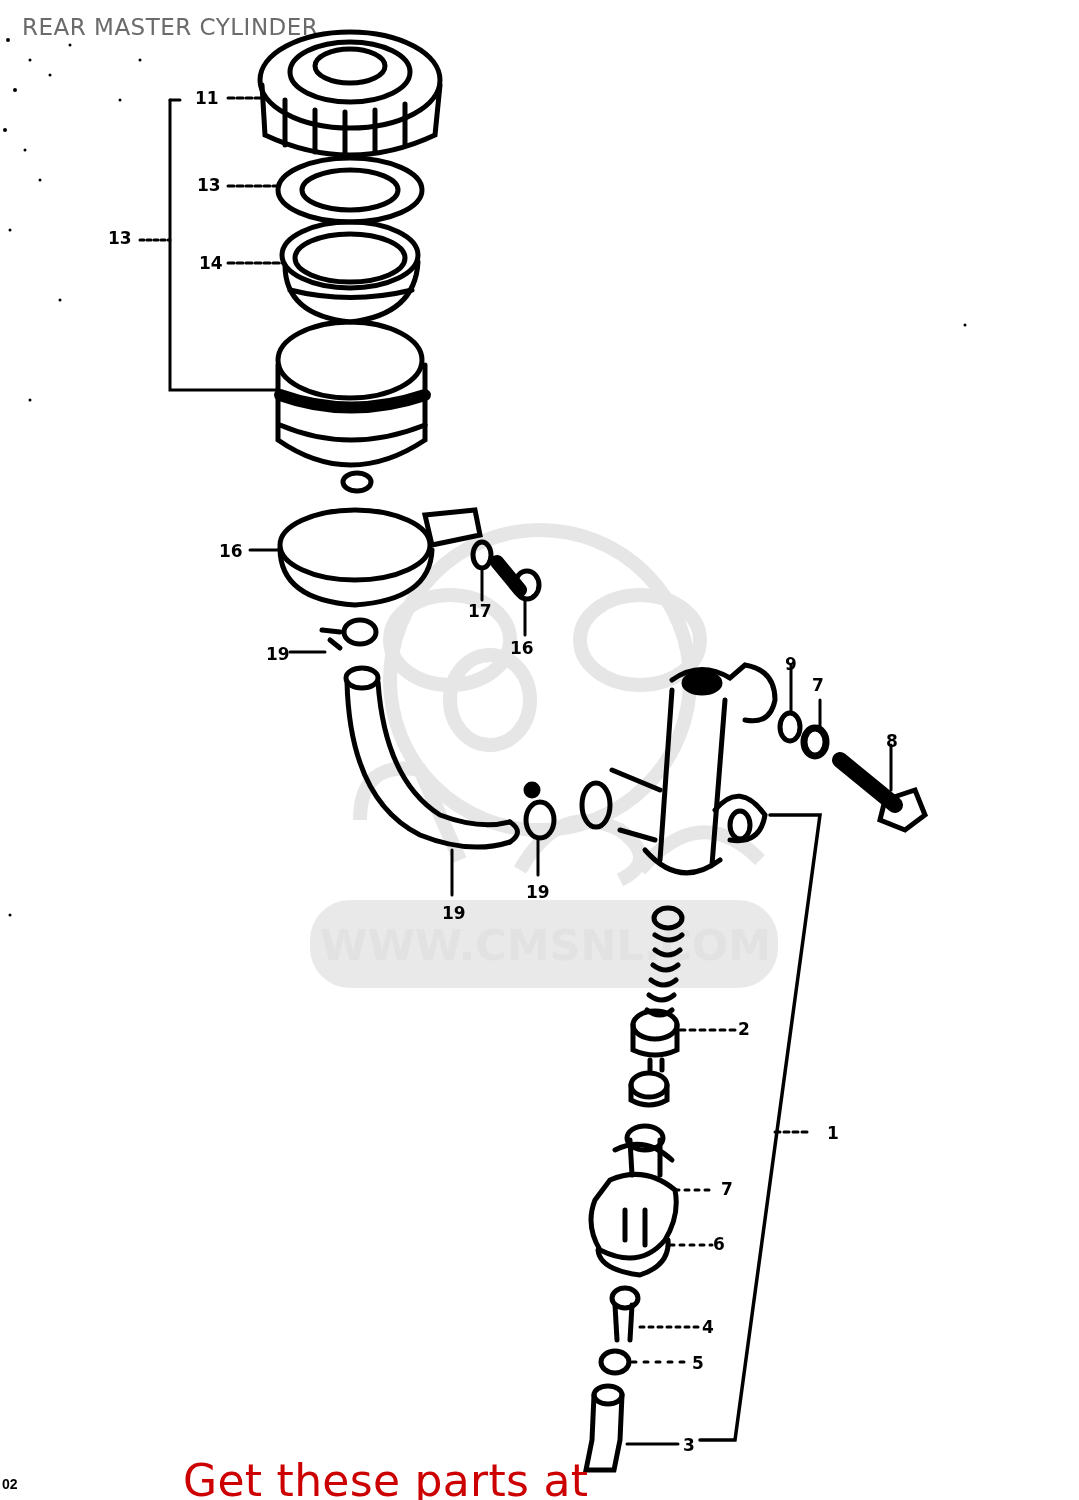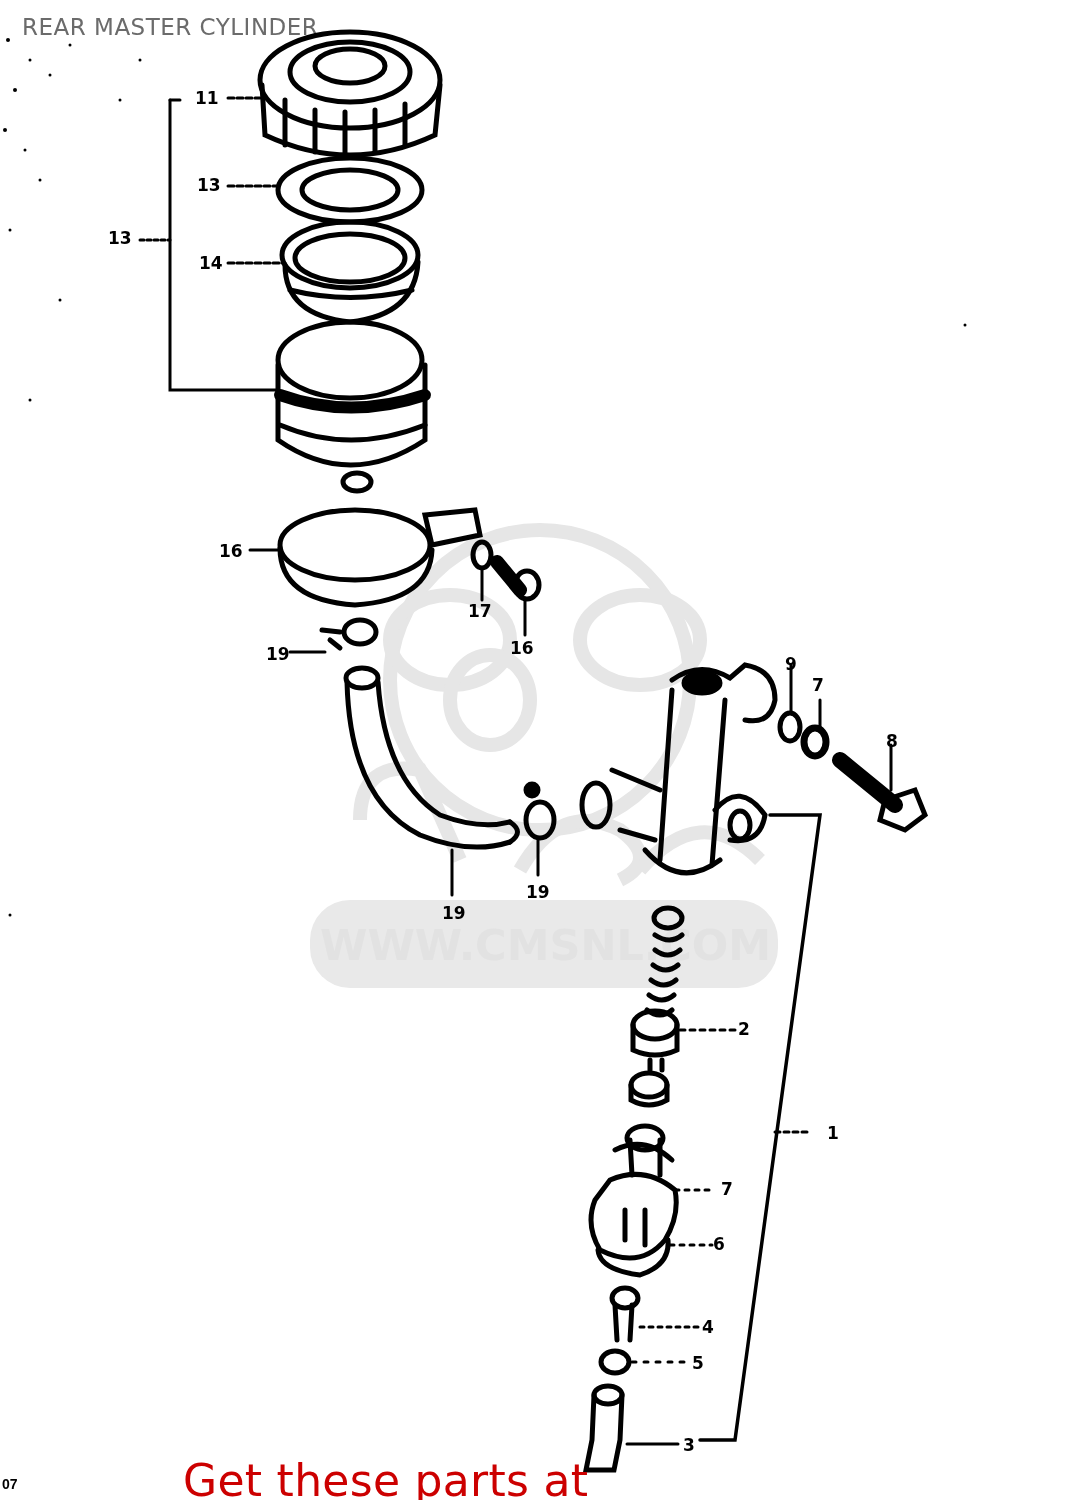--- a/index.html
+++ b/index.html
@@ -171,16 +171,16 @@
   <div class="label" style="left:526px;top:884px">19</div>
   <div class="label" style="left:442px;top:905px">19</div>
   <div class="label" style="left:738px;top:1021px">2</div>
   <div class="label" style="left:827px;top:1125px">1</div>
   <div class="label" style="left:721px;top:1181px">7</div>
   <div class="label" style="left:713px;top:1236px">6</div>
   <div class="label" style="left:702px;top:1319px">4</div>
   <div class="label" style="left:692px;top:1355px">5</div>
   <div class="label" style="left:683px;top:1437px">3</div>
 
-  <div class="corner">07</div>
+  <div class="corner">02</div>
 
   <a class="cta">Get these parts at www.cmsnl.com !</a>
 </div>
 
 </body></html>

